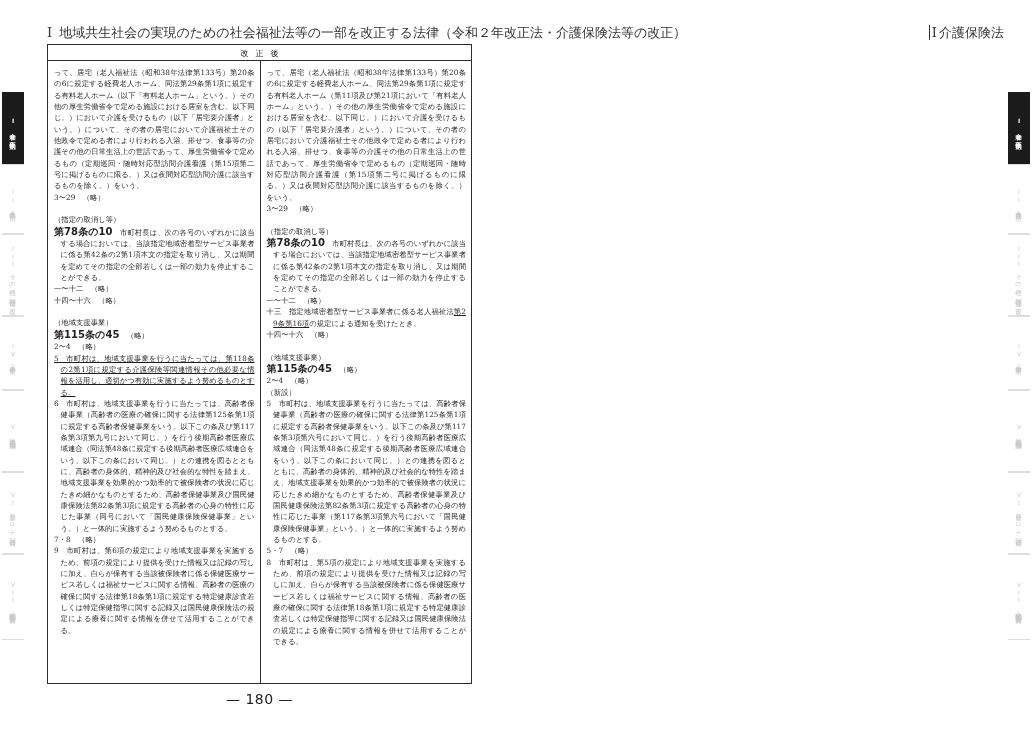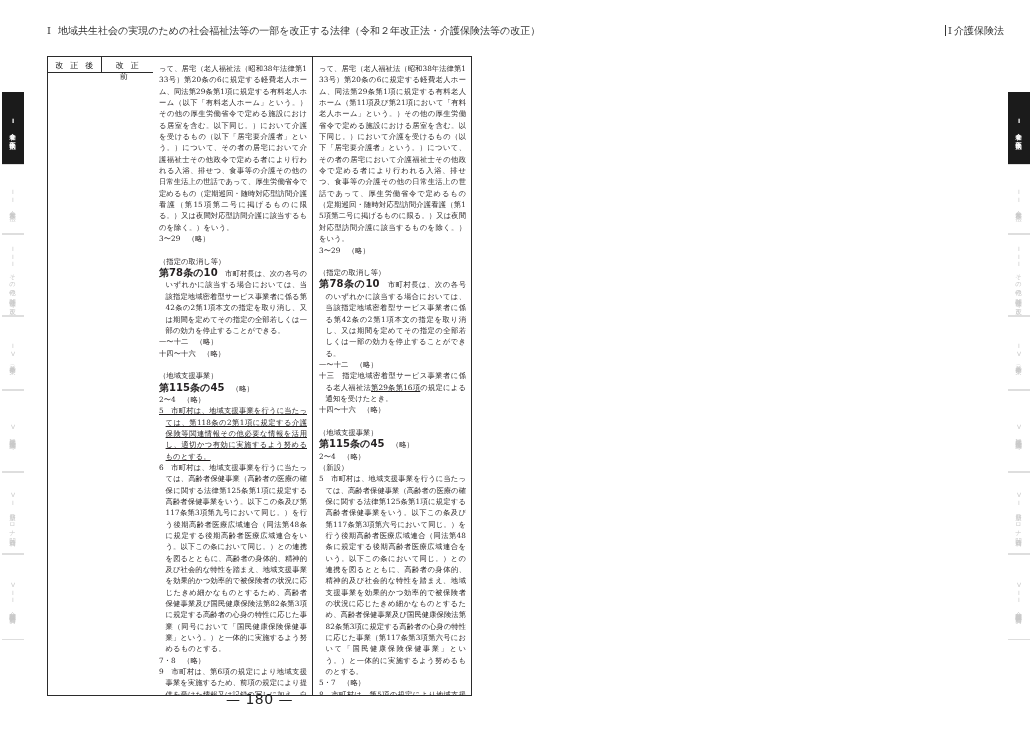--- a/index.html
+++ b/index.html
@@ -42,44 +42,44 @@
   .tab.active{
     background:#1b1b1b;color:#ffffff;
     border-top:1px solid #1b1b1b;border-bottom:1px solid #1b1b1b;
     font-weight:bold;
   }
   .tab .tlabel{white-space:nowrap;}
 
   
   .runhead{
     position:absolute;top:24px;
-    font-size:10px;
+    font-size:13px;
     color:#333;
     white-space:nowrap;
   }
   .runhead-left{left:47px;}
   .runhead-right{right:28px;text-align:center;}
   .runhead .rh-no{margin-right:7px;}
   .runhead-right .rh-no{
     margin-right:2px;
     border-right:0;
     display:inline-block;
     border-left:1px solid #333;
     padding-left:2px;
   }
 
   
   .cmp{
     position:absolute;
-    top:56px;
+    top:44px;
     border:1.1px solid #2b2b2b;
     box-sizing:border-box;
     background:#fff;
     display:flex;
-    flex-direction:row;
+    flex-direction:column;
   }
   .cmp-left{left:47px;width:425px;height:640px;}
 
   .cmp-head{
     display:flex;
     border-bottom:.9px solid #2b2b2b;
     height:15px;
     flex:0 0 auto;
   }
   .cmp-head .hcell{
@@ -169,21 +169,20 @@
         </div>
       </div>
 
     <div class="runhead runhead-left">
       <span class="rh-no">I</span><span>地域共生社会の実現のための社会福祉法等の一部を改正する法律（令和２年改正法・介護保険法等の改正）</span>
     </div>
 
     <div class="cmp cmp-left">
       <div class="cmp-head">
         <div class="hcell">改正後</div>
-        <div class="hcell">改正前</div>
       </div>
       <div class="cmp-body">
         <div class="col" id="L-after">
             <p class="l ind0">って、居宅（老人福祉法（昭和38年法律第133号）第20条の6に規定する軽費老人ホーム、同法第29条第1項に規定する有料老人ホーム（以下「有料老人ホーム」という。）その他の厚生労働省令で定める施設における居室を含む。以下同じ。）において介護を受けるもの（以下「居宅要介護者」という。）について、その者の居宅において介護福祉士その他政令で定める者により行われる入浴、排せつ、食事等の介護その他の日常生活上の世話であって、厚生労働省令で定めるもの（定期巡回・随時対応型訪問介護看護（第15項第二号に掲げるものに限る。）又は夜間対応型訪問介護に該当するものを除く。）をいう。</p>
             <p class="l ind0">3〜29　（略）</p>
             <p class="l ind0 gap">（指定の取消し等）</p>
             <p class="l ind1"><span class="num">第78条の10</span>　市町村長は、次の各号のいずれかに該当する場合においては、当該指定地域密着型サービス事業者に係る第42条の2第1項本文の指定を取り消し、又は期間を定めてその指定の全部若しくは一部の効力を停止することができる。</p>
             <p class="l ind1">一〜十二　（略）</p>
             <p class="l ind1">十四〜十六　（略）</p>
             <p class="l ind0 gap">（地域支援事業）</p>

